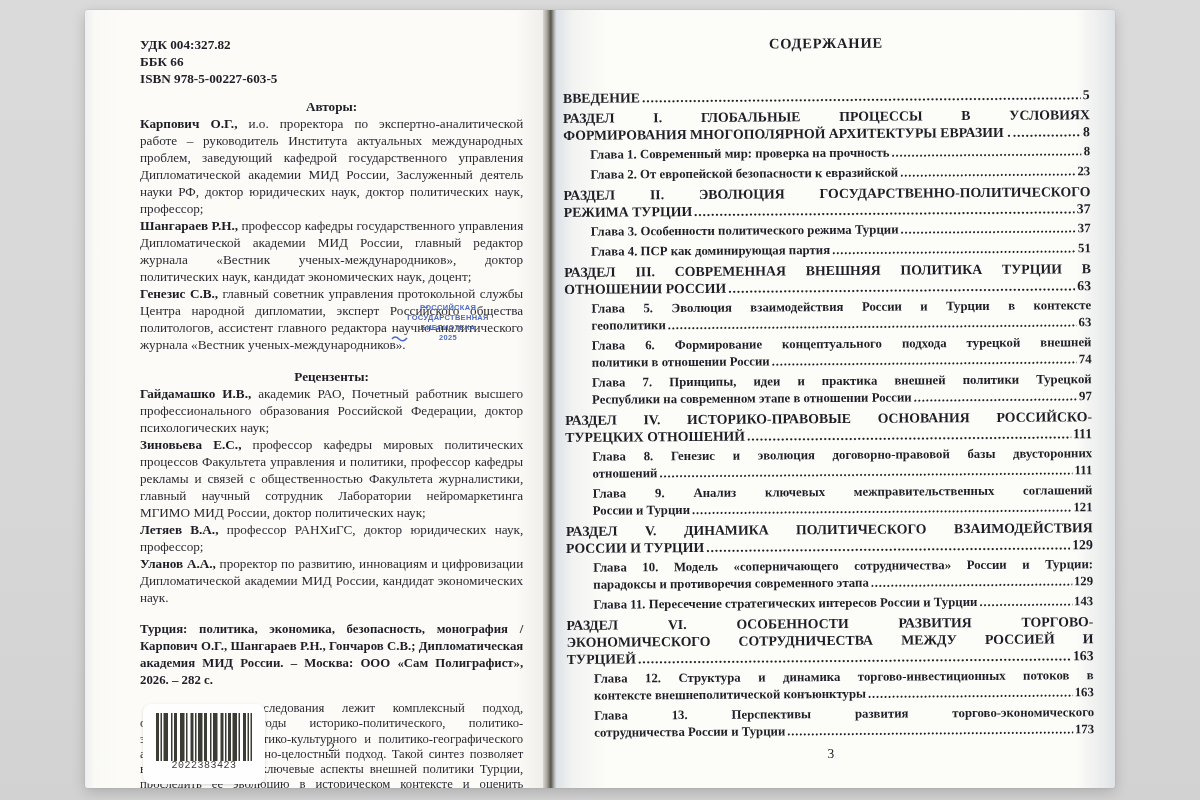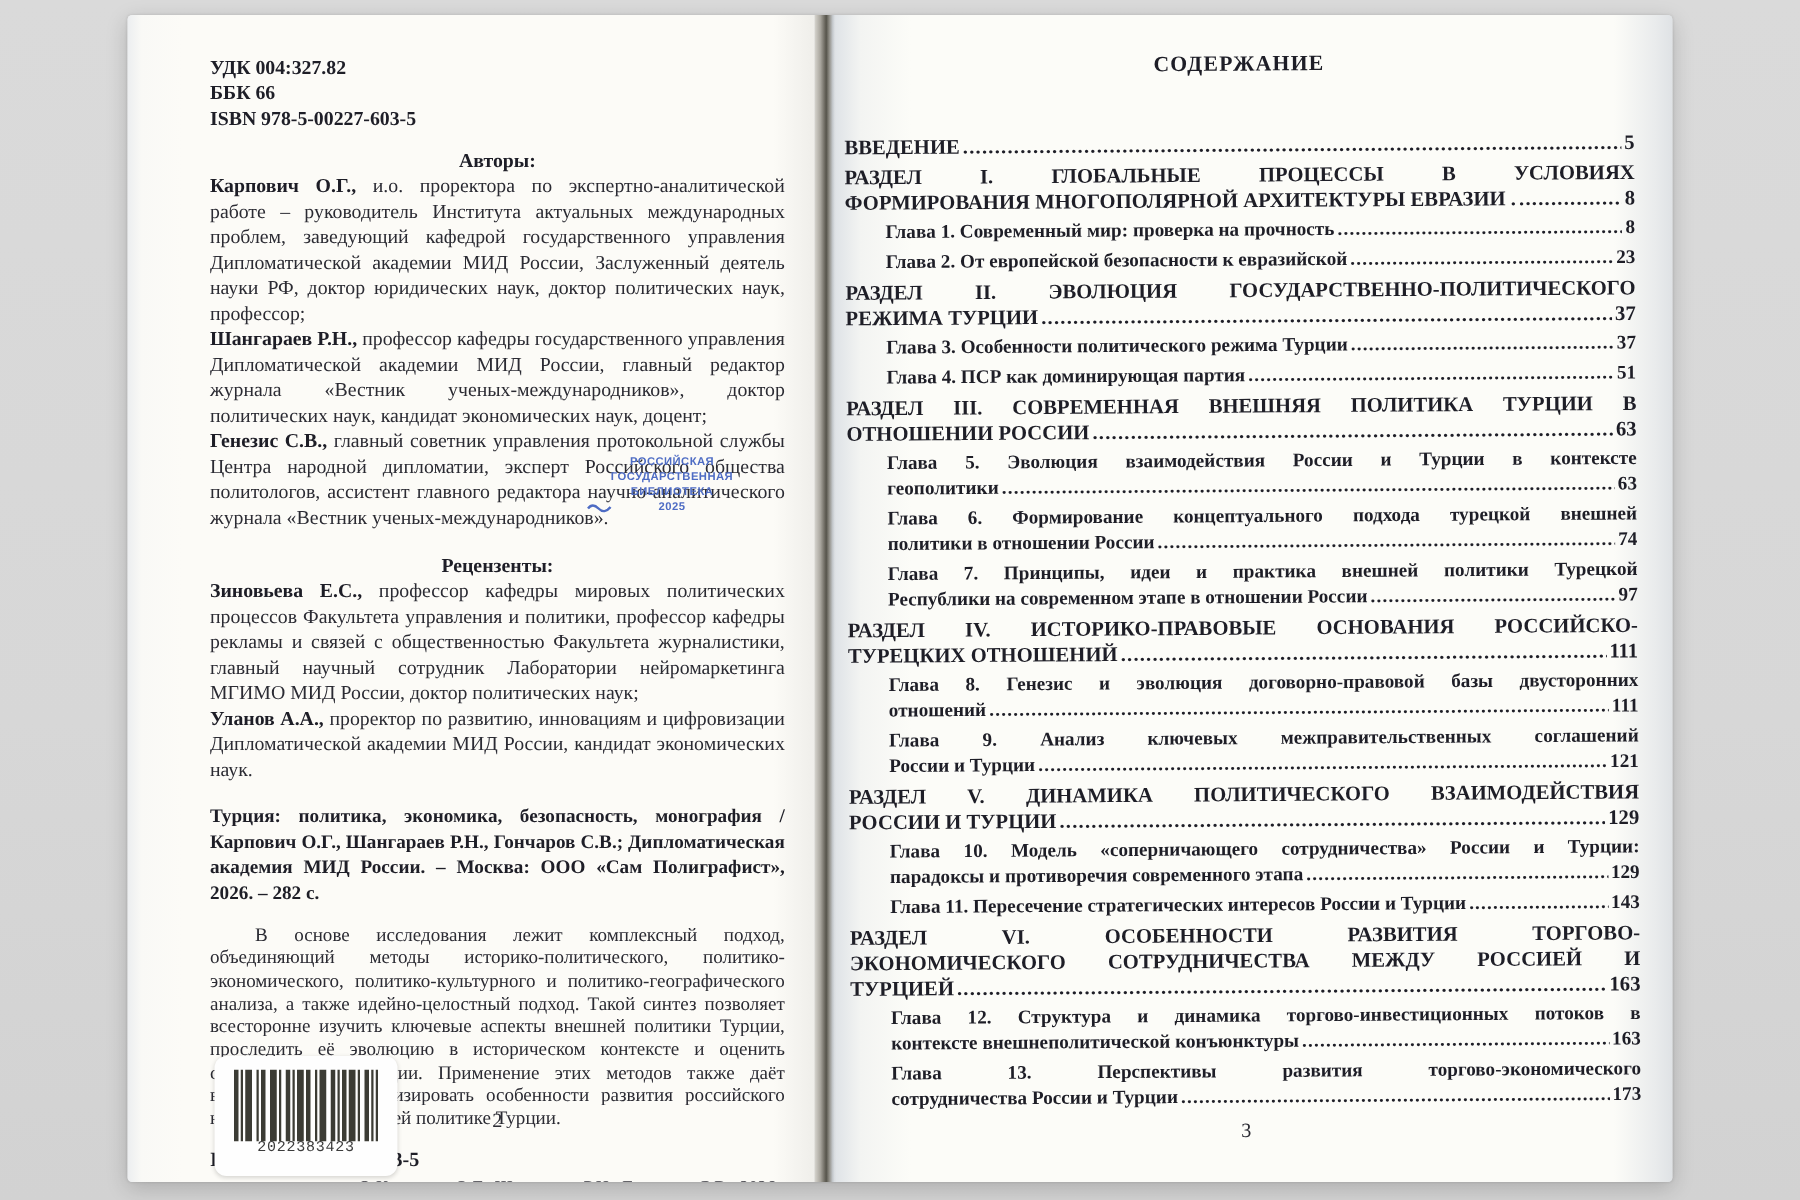--- a/index.html
+++ b/index.html
@@ -90,21 +90,23 @@
           <div class="stamp-year-row">
             <svg class="squiggle" width="18" height="8" viewBox="0 0 18 8">
               <path d="M1 5 Q4 1 8 5 T16 4" stroke="#4e6cc4" fill="none" stroke-width="1.6"></path>
             </svg>
             <span>2025</span>
           </div>
         </div>
 
         <div class="center-head reviewers">Рецензенты:</div>
         <div id="reviewers-list">
+            <p class="person"><b class="pname">Гайдамашко И.В.,</b> академик РАО, Почетный работник высшего профессионального образования Российской Федерации, доктор психологических наук;</p>
             <p class="person"><b class="pname">Зиновьева Е.С.,</b> профессор кафедры мировых политических процессов Факультета управления и политики, профессор кафедры рекламы и связей с общественностью Факультета журналистики, главный научный сотрудник Лаборатории нейромаркетинга МГИМО МИД России, доктор политических наук;</p>
+            <p class="person"><b class="pname">Летяев В.А.,</b> профессор РАНХиГС, доктор юридических наук, профессор;</p>
             <p class="person"><b class="pname">Уланов А.А.,</b> проректор по развитию, инновациям и цифровизации Дипломатической академии МИД России, кандидат экономических наук.</p>
           </div>
 
         <p class="biblio">Турция: политика, экономика, безопасность, монография / Карпович О.Г., Шангараев Р.Н., Гончаров С.В.; Дипломатическая академия МИД России. – Москва: ООО «Сам Полиграфист», 2026. – 282 с.</p>
         <p class="annotation">В основе исследования лежит комплексный подход, объединяющий методы историко-политического, политико-экономического, политико-культурного и политико-географического анализа, а также идейно-целостный подход. Такой синтез позволяет всесторонне изучить ключевые аспекты внешней политики Турции, проследить её эволюцию в историческом контексте и оценить современные тенденции. Применение этих методов также даёт возможность проанализировать особенности развития российского направления во внешней политике Турции.</p>
 
         <div class="isbn-bottom">ISBN 978-5-00227-603-5</div>
         <div class="copyright">
           <div>© Карпович О.Г., Шангараев Р.Н., Гончаров С.В., 2026</div>
 

